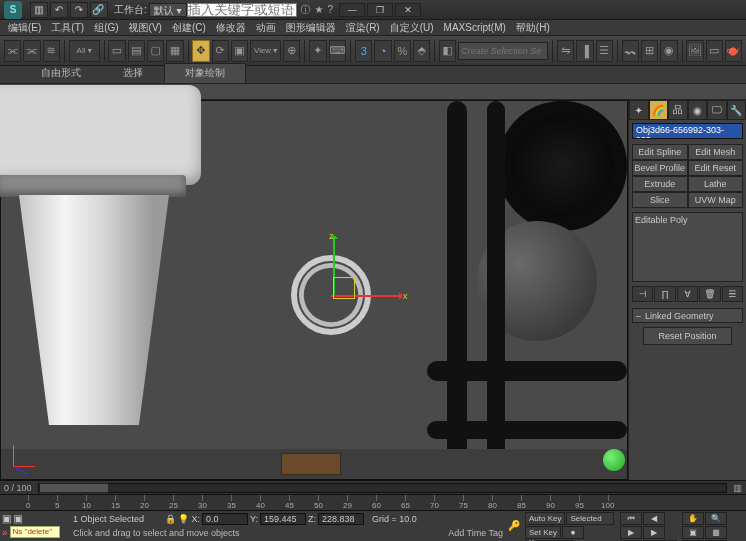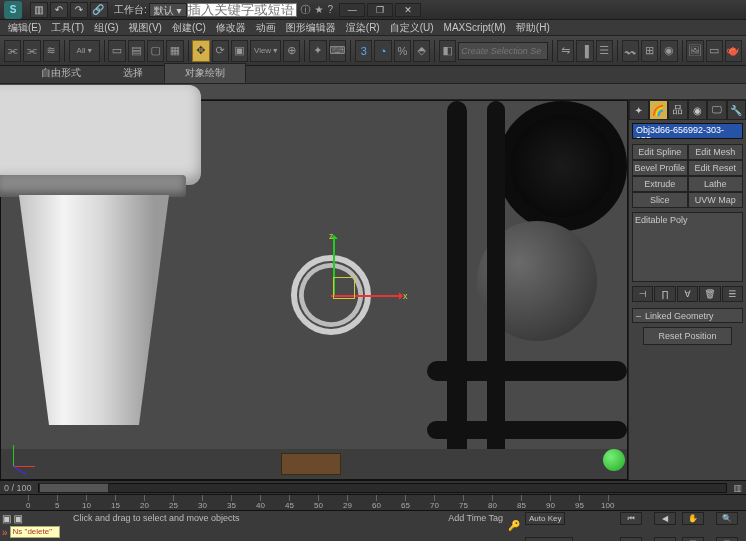--- a/index.html
+++ b/index.html
@@ -85,21 +85,21 @@
   
   .status{height:30px;background:#3a3a3a;border-top:1px solid #111;display:flex;}
   .status-left{width:70px;display:flex;flex-direction:column;}
   .status-left .row{height:14px;display:flex;align-items:center;gap:2px;padding:0 2px;}
   .script-box{flex:0 0 50px;height:12px;background:#ffb;border:1px solid #aa7;color:#a33;font-size:8px;padding:0 2px;}
   .status-mid{flex:1;display:flex;flex-direction:column;}
   .coord-row{height:15px;display:flex;align-items:center;gap:2px;padding:0 3px;font-size:9px;}
   .coord-row .fld{background:#2e2e2e;border:1px solid #111;padding:0 3px;height:12px;min-width:46px;display:flex;align-items:center;}
   .prompt-row{height:14px;color:#bbb;font-size:9px;padding:0 3px;display:flex;align-items:center;}
   .status-right{width:240px;display:flex;}
-  .anim-ctrl{display:flex;flex-wrap:wrap;gap:12px;align-content:flex-start;padding:1px;}
+  .anim-ctrl{display:flex;flex-wrap:wrap;gap:1px;align-content:flex-start;padding:1px;}
   .anim-ctrl .ab{width:22px;height:13px;background:#3c3c3c;border:1px solid #222;font-size:8px;display:flex;align-items:center;justify-content:center;}
   .autokey{height:13px;padding:0 3px;background:#3c3c3c;border:1px solid #222;font-size:8px;display:flex;align-items:center;}
 </style>
 </head>
 <body>
 
 <div class="titlebar">
   <div class="app-icon">S</div>
   <div class="qat">
     <div class="btn">▥</div>
@@ -324,20 +324,32 @@
     <div class="row">
         <span>▣</span>
         <span>▣</span>
       </div>
     <div class="row">
         <span style="color:#e66;">»</span>
         <div class="script-box">Ns "delete"</div>
       </div>
   </div>
   <div class="status-mid">
+    <div class="coord-row">
+      <span style="min-width:90px;">1 Object Selected</span>
+      <span>🔒</span>
+      <span>💡</span>
+      <span>X:</span>
+        <div class="fld">0.0</div>
+      <span>Y:</span>
+        <div class="fld">159.445</div>
+      <span>Z:</span>
+        <div class="fld">228.838</div>
+      <span style="margin-left:6px;">Grid = 10.0</span>
+    </div>
     <div class="prompt-row">
       <span>Click and drag to select and move objects</span>
       <span style="flex:1"></span>
       <span>Add Time Tag</span>
     </div>
   </div>
   <div class="status-right">
     <div style="width:18px;display:flex;align-items:center;justify-content:center;">
       <span>🔑</span>
     </div>

